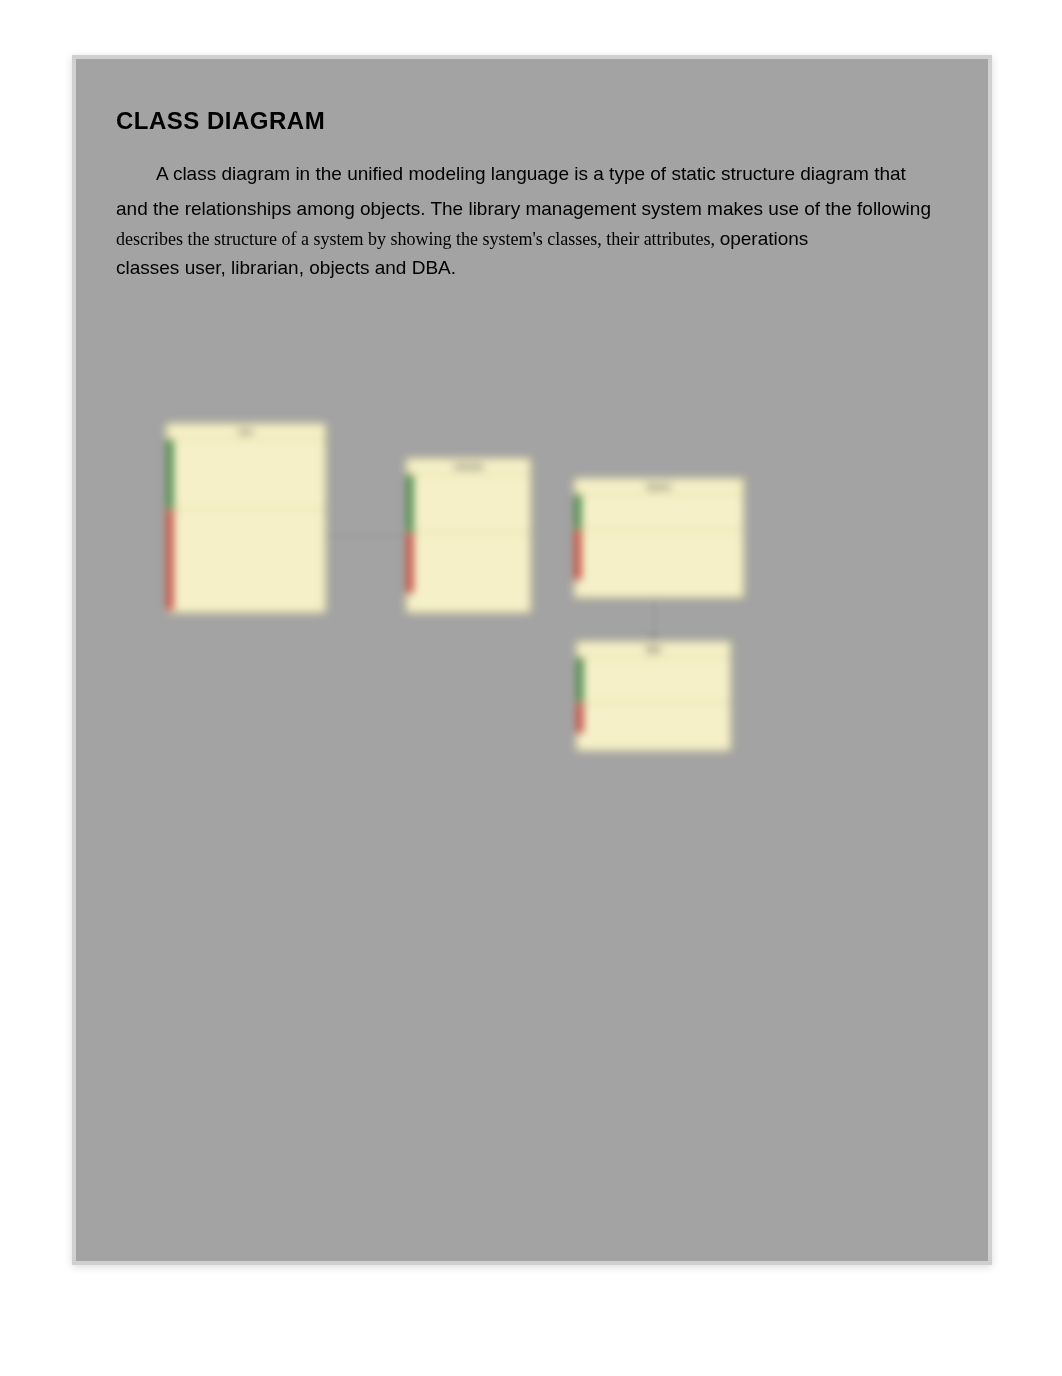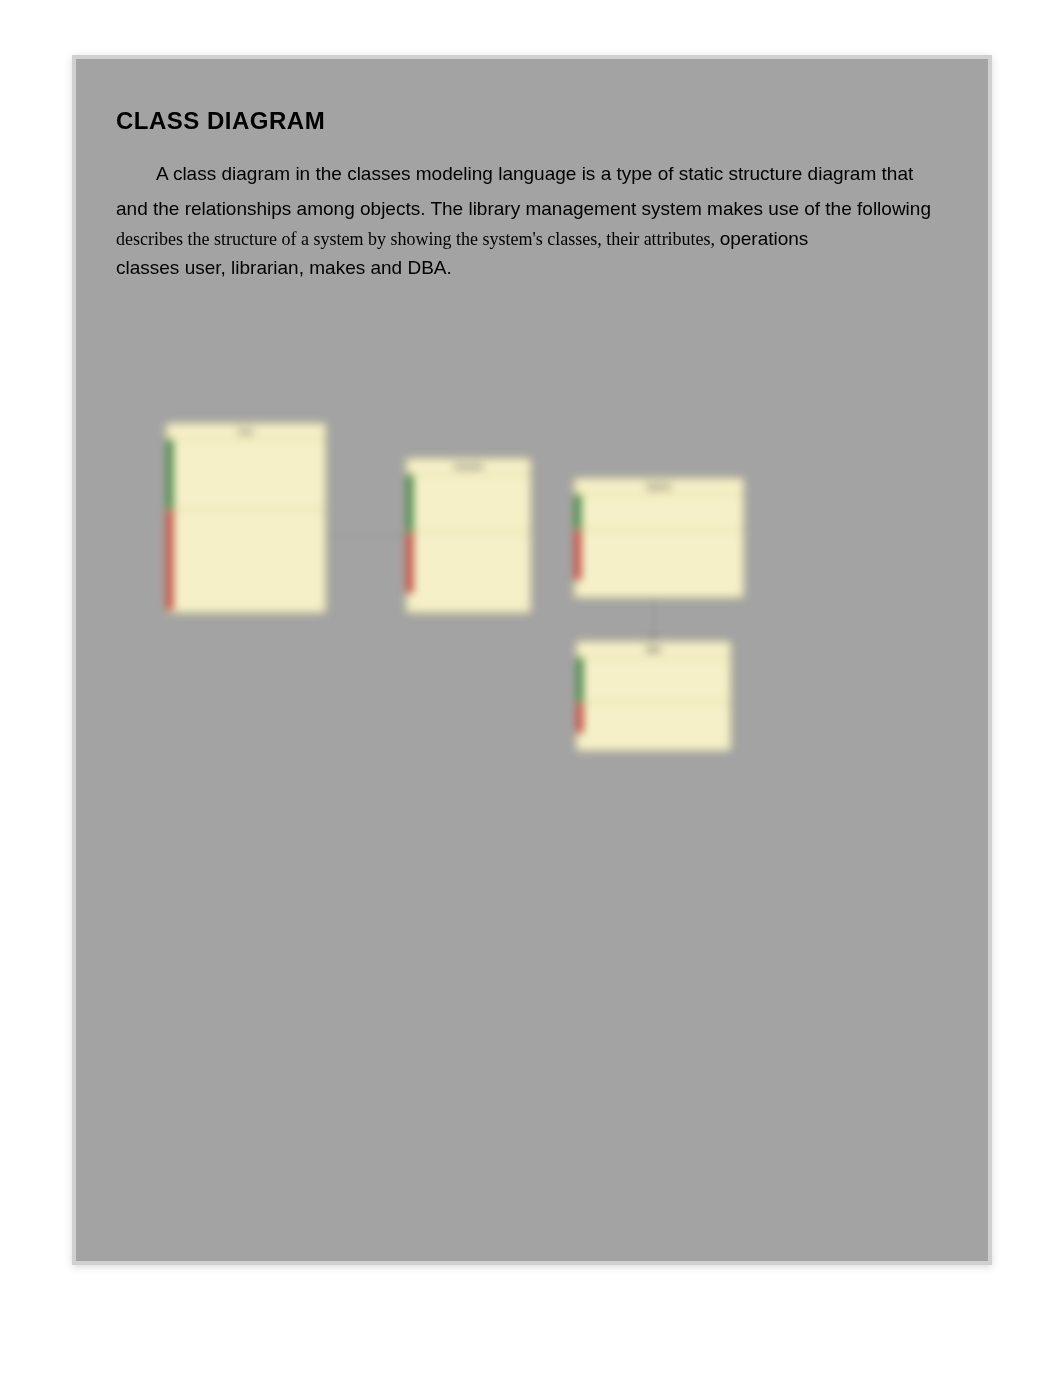--- a/index.html
+++ b/index.html
@@ -219,26 +219,26 @@
     }
   </style>
 </head>
 <body>
 
 <div class="page-container">
 
   <h1 class="heading">CLASS DIAGRAM</h1>
 
   <div class="body-text-block">
-    <p class="body-text">A class diagram in the classes modeling language is a type of static structure diagram that</p>
+    <p class="body-text">A class diagram in the unified modeling language is a type of static structure diagram that</p>
     <p class="body-text-3">and the relationships among objects. The library management system makes use of the following</p>
     <p class="body-text-3" style="padding-left:0;">
       <span class="body-text-2">describes the structure of a system by showing the system's classes, their attributes, </span><span>operations</span>
     </p>
-    <p class="body-text-3">classes user, librarian, makes and DBA.</p>
+    <p class="body-text-3">classes user, librarian, objects and DBA.</p>
   </div>
 
   <div class="diagram-area">
 
     <div class="connection-line line1"></div>
     <div class="connection-line line2"></div>
     <div class="arrow-head"></div>
 
     <div class="uml-class class-user">
       <div class="uml-class-title">User</div>

